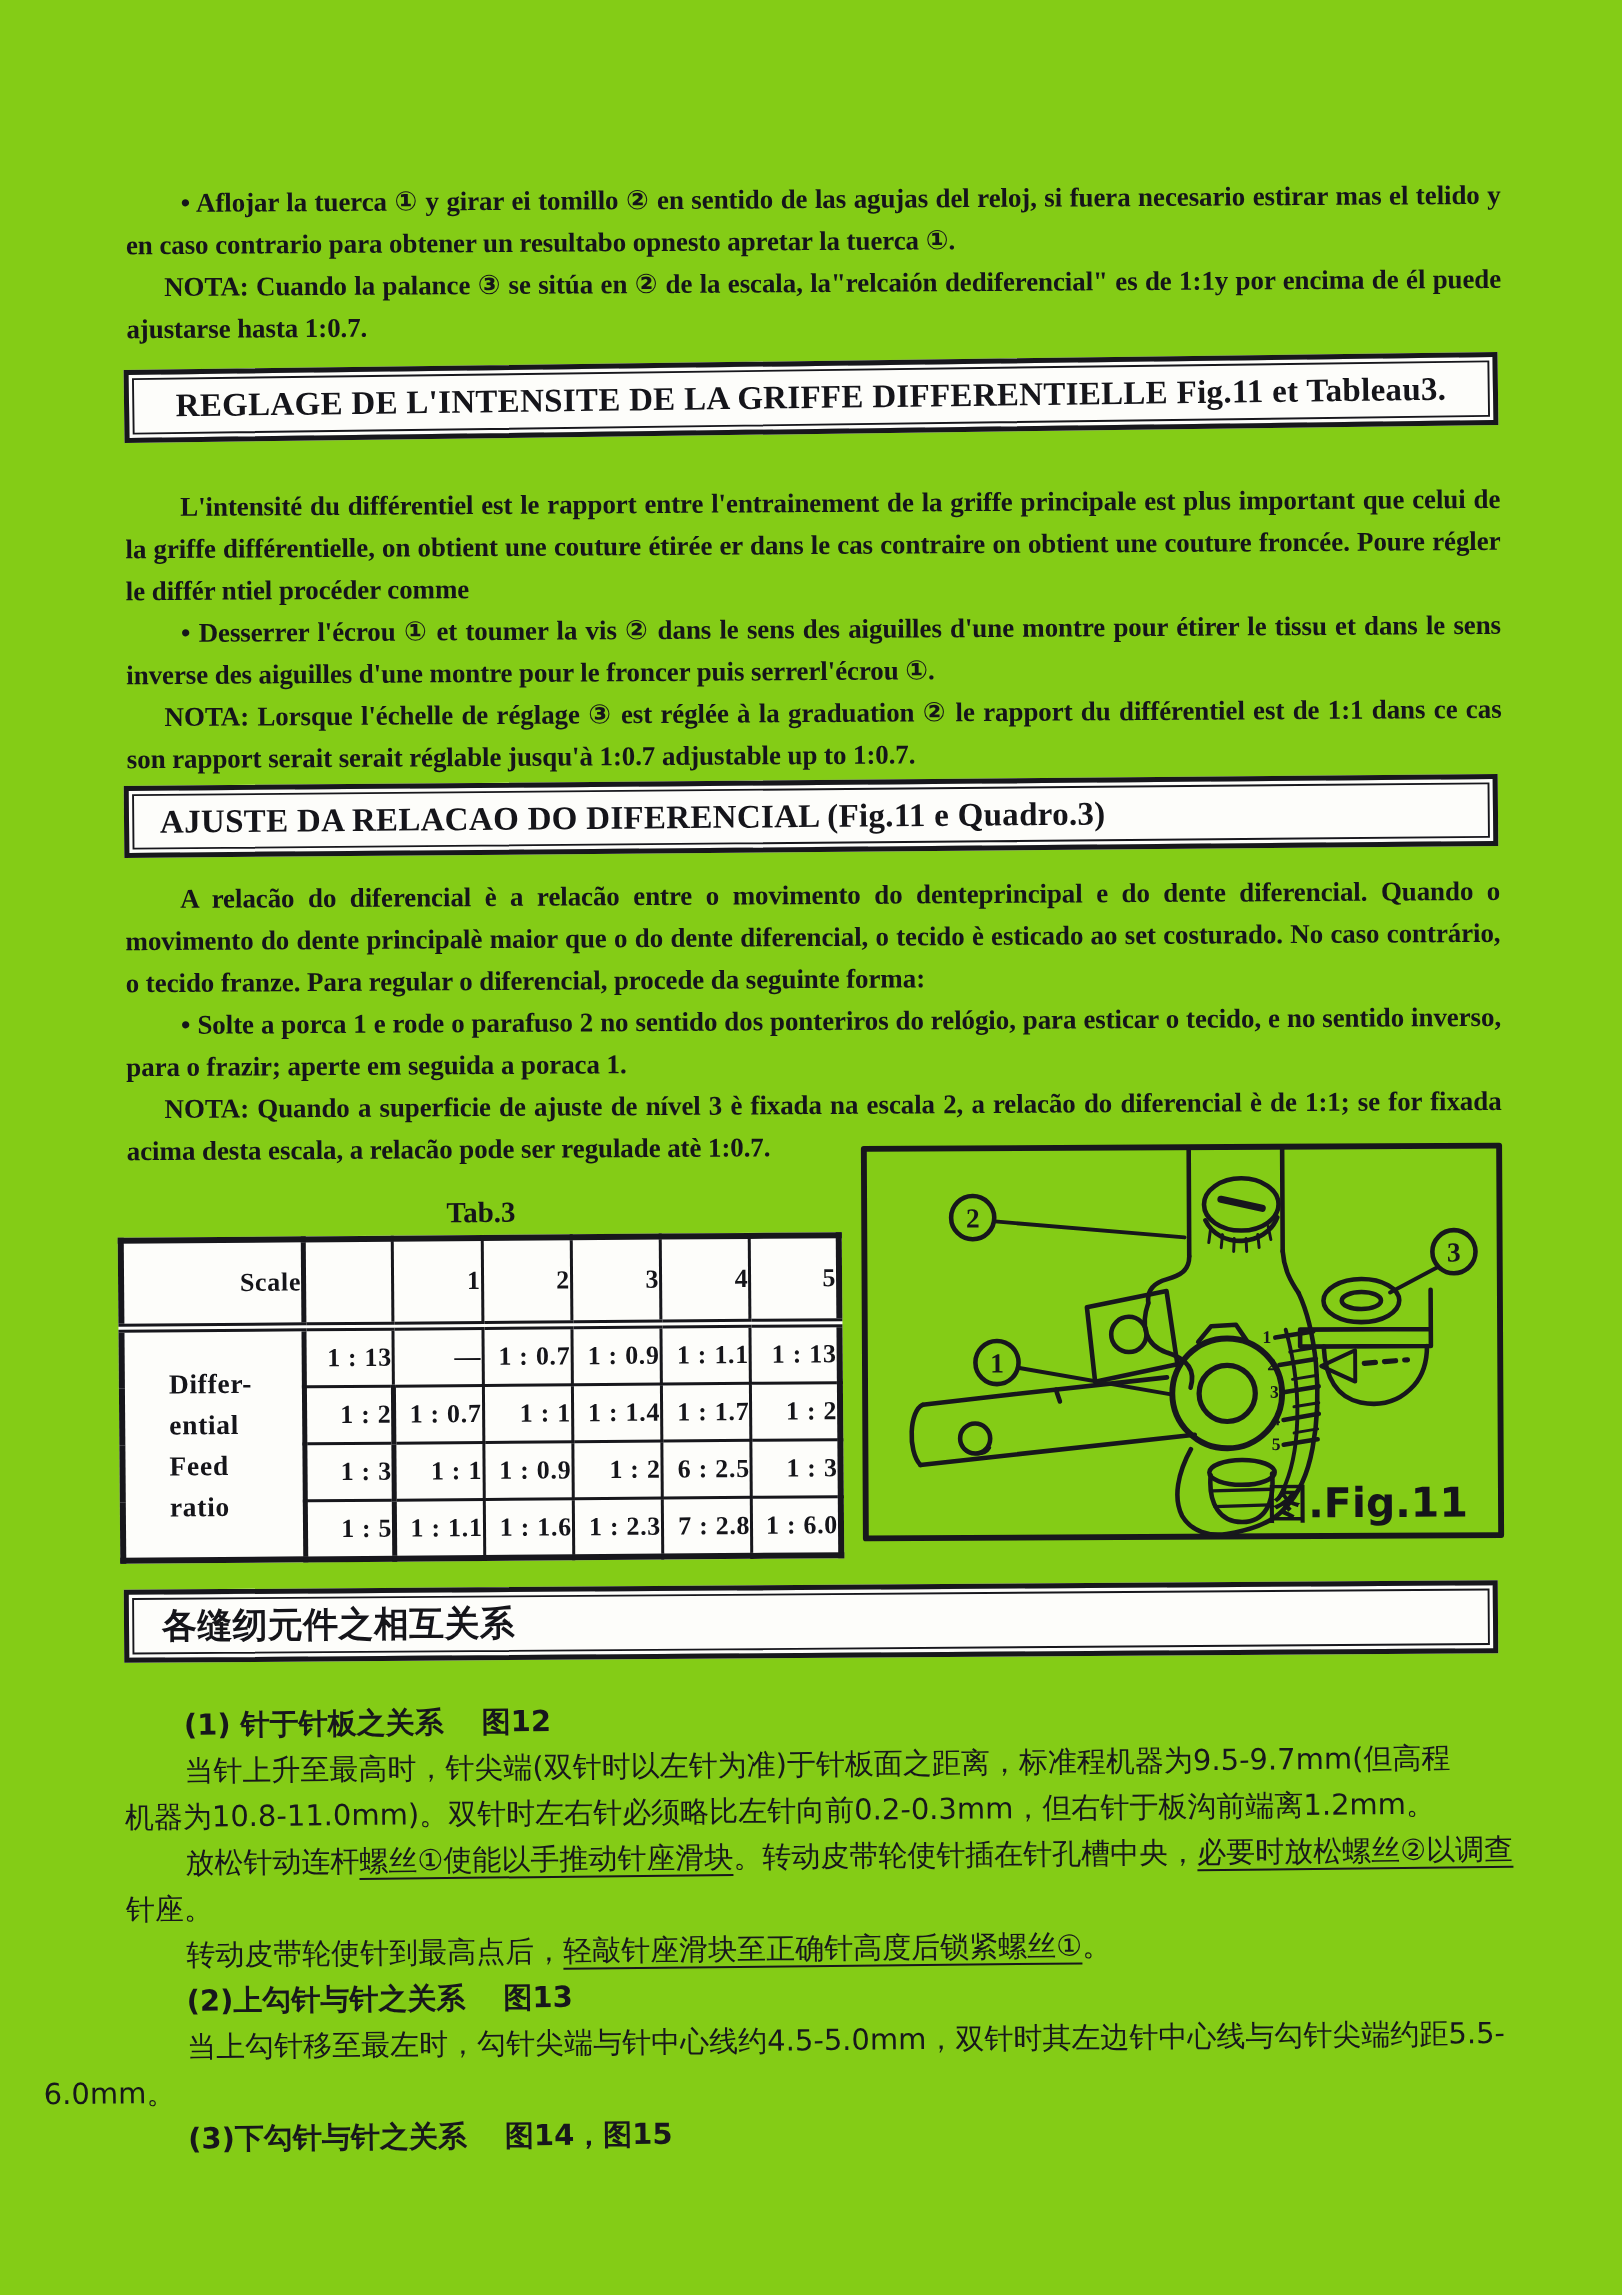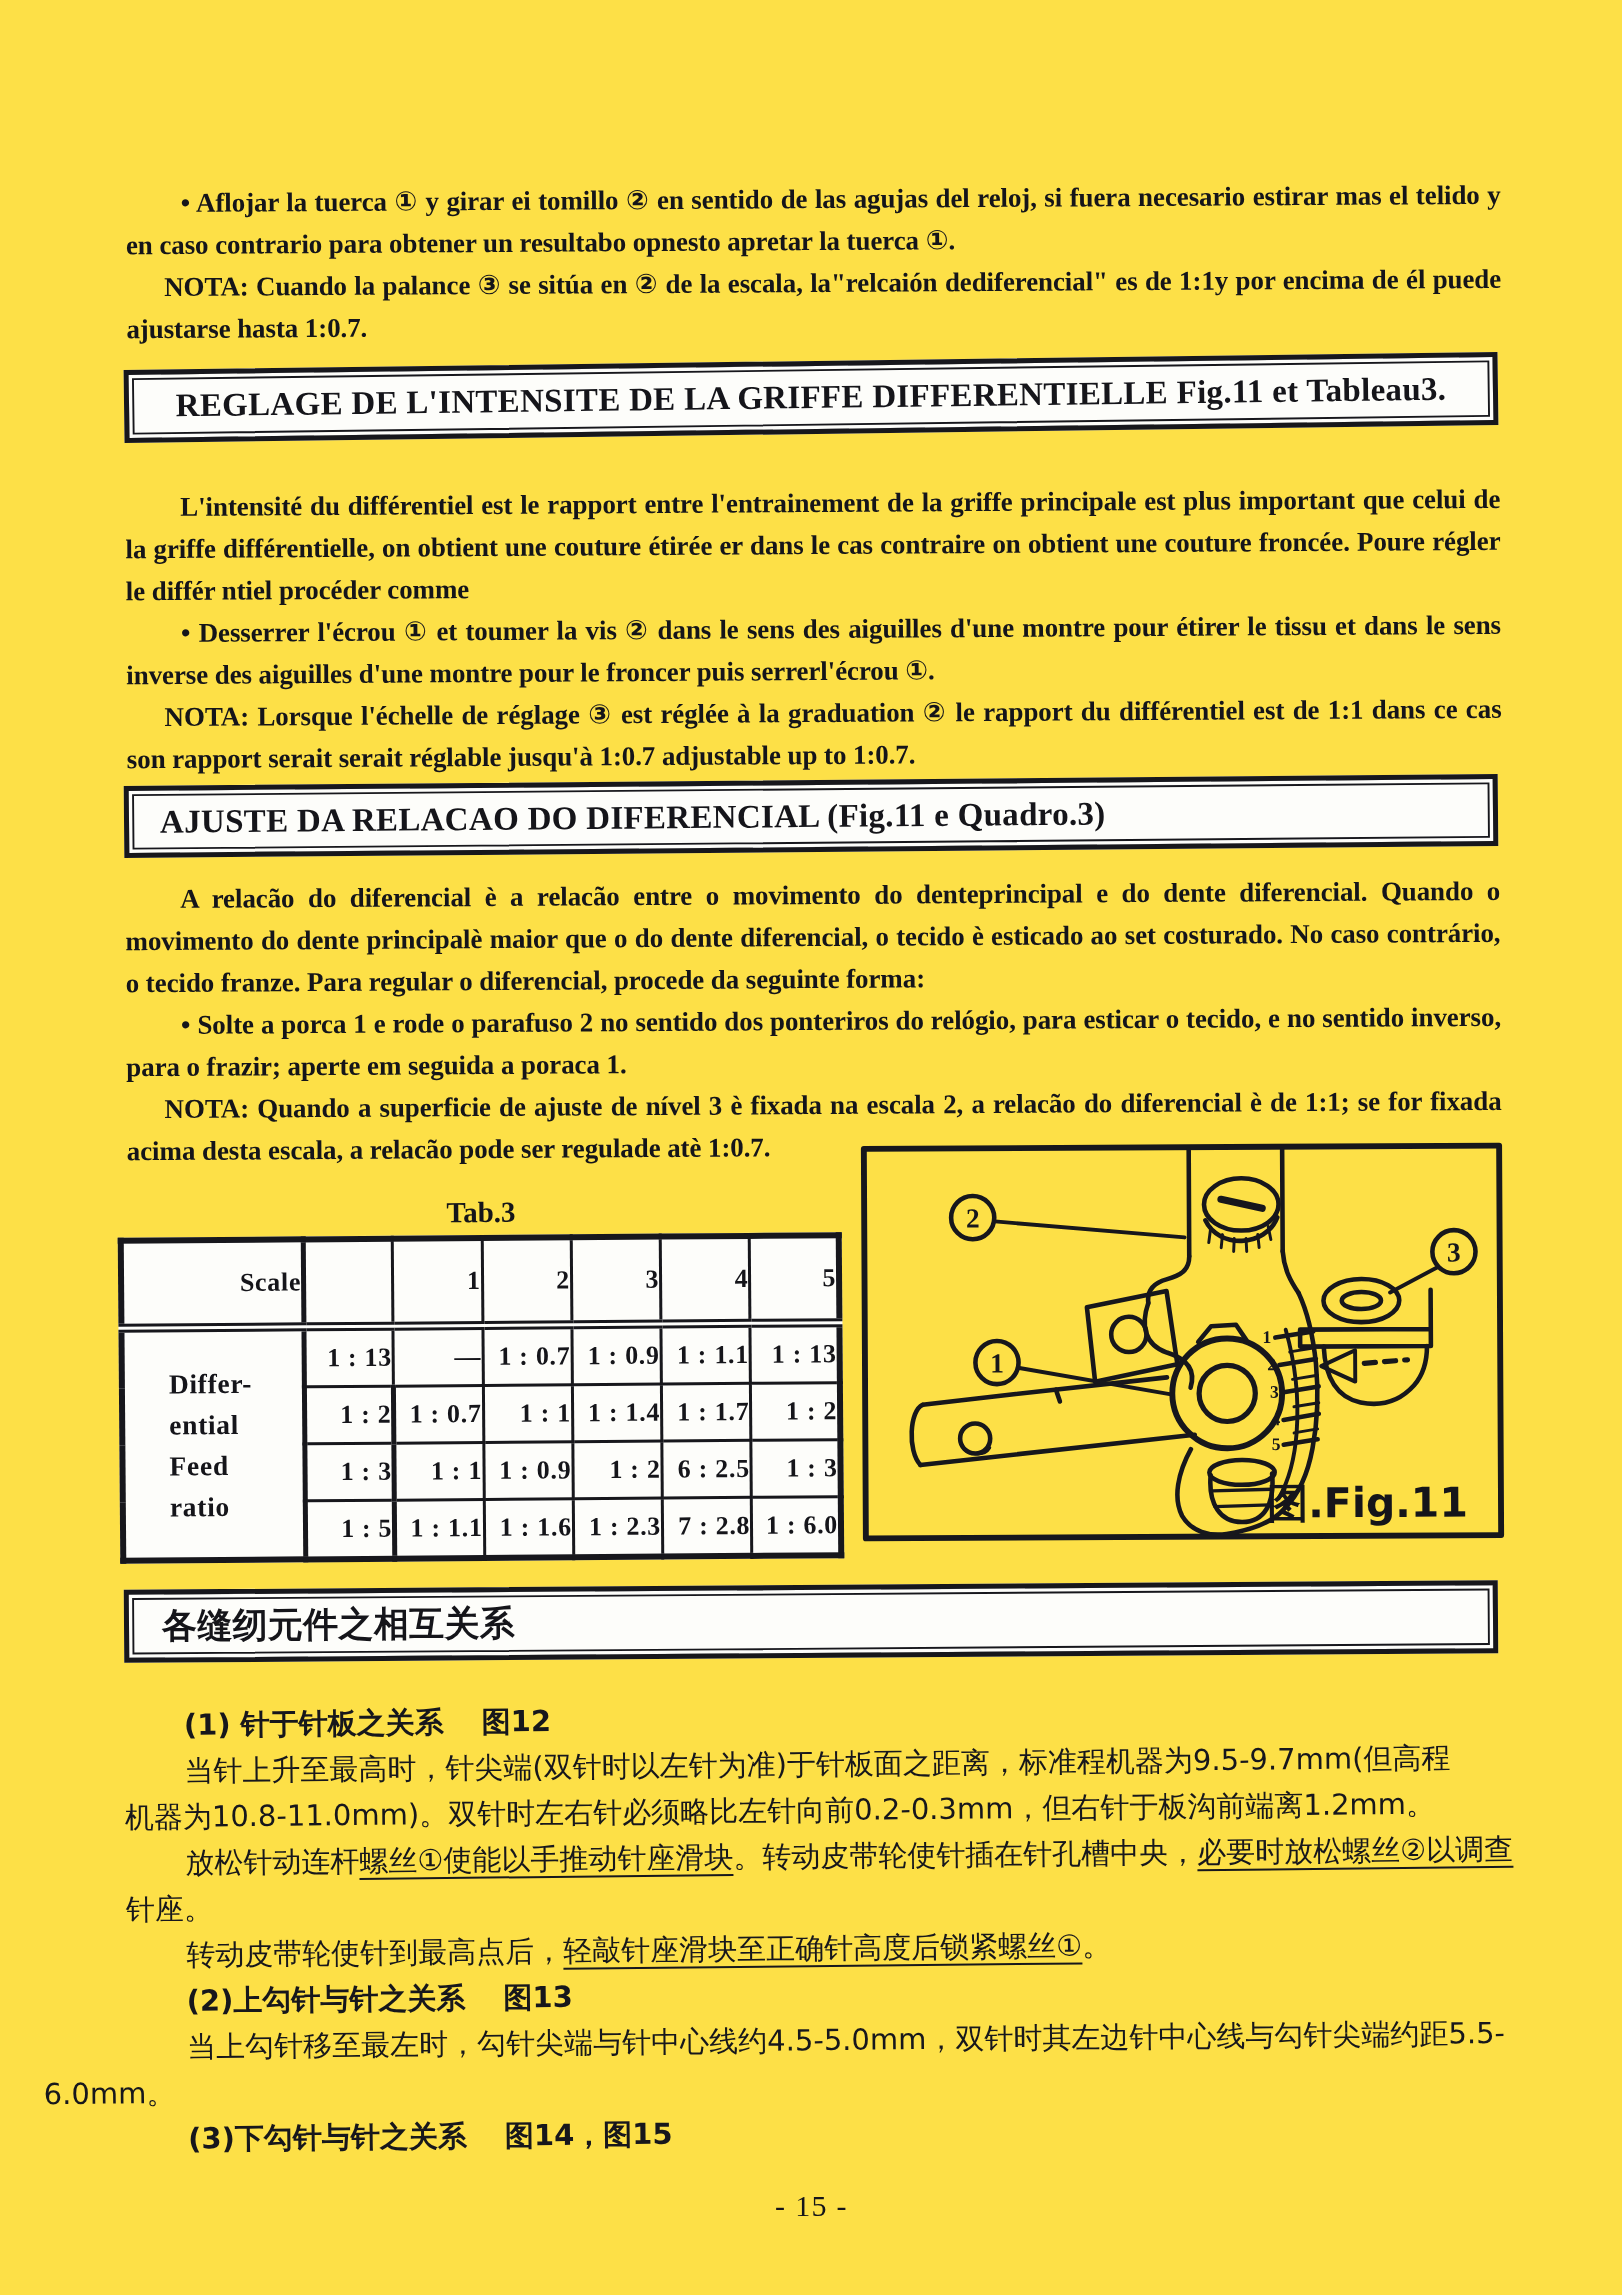--- a/index.html
+++ b/index.html
@@ -1,18 +1,18 @@
 <!DOCTYPE html>
 <html style="font-size:10.5px"><head>
 <meta charset="utf-8">
 <style>
   html,body { margin:0; padding:0; background:#9a9a9a; }
   .page {
     position:relative; width:1623px; height:2295px; margin:0 auto;
-    background:#fde047; color:#15151a; overflow:hidden;
+    background:#84cc16; color:#15151a; overflow:hidden;
     font-family:"Liberation Serif","DejaVu Serif","DejaVu Sans",serif;
   }
   
   .para {
     position:absolute; left:126px; width:1375px;
     font-size:27px; font-weight:bold; line-height:42px;
     text-align:justify; letter-spacing:-0.1px;
     transform:rotate(-0.35deg);
   }
   .para p { margin:0; text-indent:55px; }
@@ -254,16 +254,15 @@
     <div class="zl ind">
       <span class="zt">(2)上勾针与针之关系</span><span class="zfig">图13</span>
     </div>
     <div class="zl ind">当上勾针移至最左时，勾针尖端与针中心线约4.5-5.0mm，双针时其左边针中心线与勾针尖端约距5.5-</div>
     <div class="zl hang">6.0mm。</div>
     <div class="zl ind">
       <span class="zt">(3)下勾针与针之关系</span><span class="zfig">图14，图15</span>
     </div>
   </div>
 
-  <div class="footer">- 15 -</div>
 
 </div>
 
 
 </body></html>

